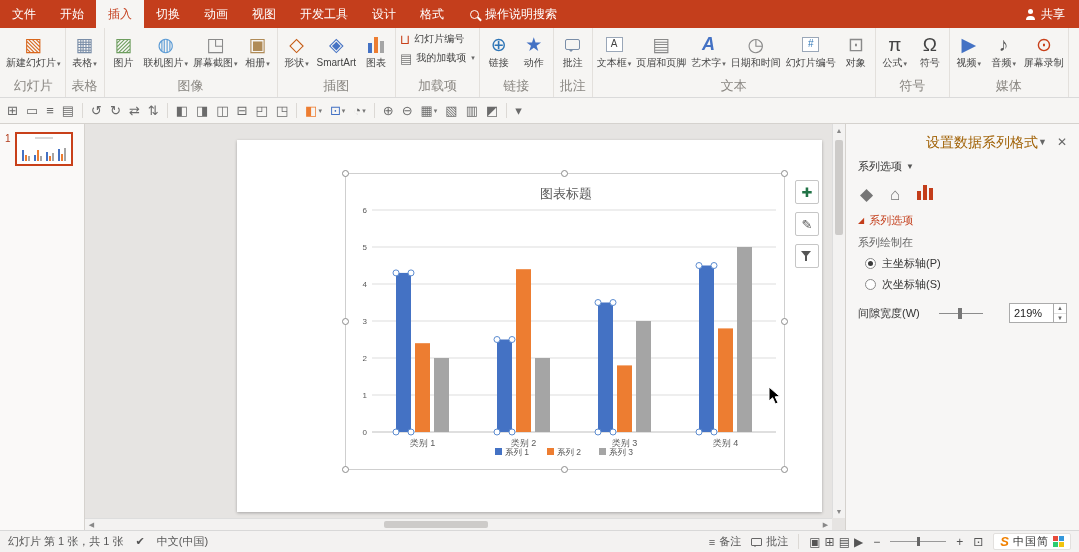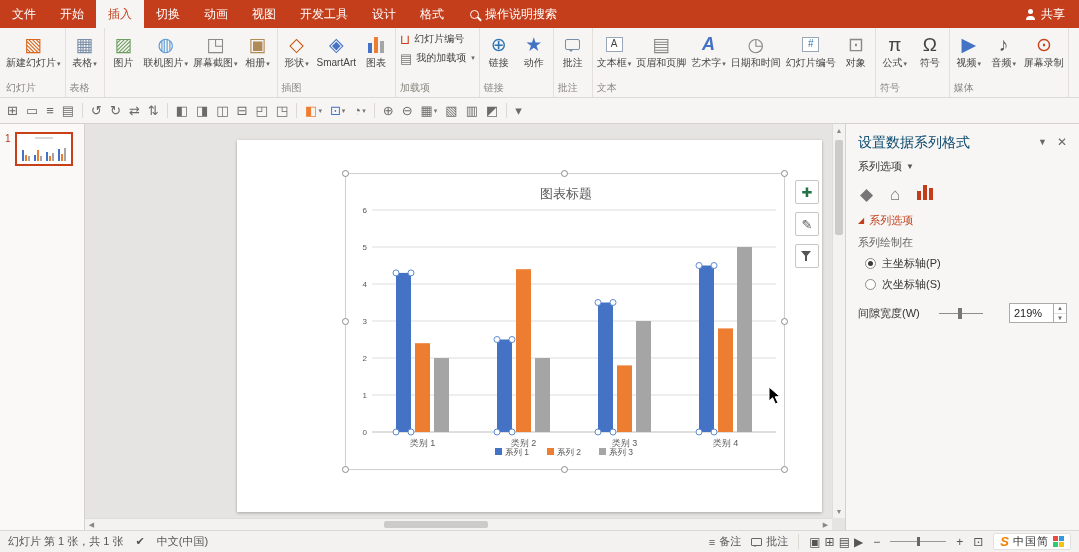--- a/index.html
+++ b/index.html
@@ -17,21 +17,21 @@
   .lens::after{content:'';position:absolute;width:5px;height:1.5px;background:#fff;transform:rotate(45deg);right:-4px;bottom:-2px;}
   .share{margin-left:auto;display:flex;align-items:center;gap:6px;padding:0 14px;white-space:nowrap;}
   .person{display:inline-block;position:relative;width:10px;height:11px;}
   .person::before{content:'';position:absolute;left:3px;top:0;width:5px;height:5px;border-radius:50%;background:#fff;}
   .person::after{content:'';position:absolute;left:1px;bottom:0;width:9px;height:4px;border-radius:4px 4px 0 0;background:#fff;}
 
   
   .ribbon{height:70px;background:#F6F5F3;border-bottom:1px solid #DADADA;display:flex;align-items:stretch;padding:0 2px;overflow:hidden;flex:none;}
   .rgroup{display:flex;flex-direction:column;border-right:1px solid #E3E0DC;padding:2px 2px 0;flex:none;}
   .rgroup-body{display:flex;align-items:flex-start;gap:1px;flex:1;}
-  .glabel{margin-top:auto;font-size:10px;color:#8A8782;padding:1px 2px 2px;white-space:nowrap;}
+  .glabel{margin-top:auto;font-size:13px;color:#8A8782;text-align:center;padding:1px 2px 2px;white-space:nowrap;}
   .bigbtn{display:flex;flex-direction:column;align-items:center;min-width:34px;padding:1px 2px;border-radius:2px;cursor:default;}
   .bicon{height:26px;display:flex;align-items:center;justify-content:center;font-size:19px;line-height:1;}
   .blabel{font-size:10px;color:#444;text-align:center;line-height:11px;max-width:56px;}
   .arr{font-size:7px;color:#666;margin-left:1px;}
   .stackcol{display:flex;flex-direction:column;justify-content:center;gap:5px;flex:1;padding:2px 2px;}
   .rowbtn{display:flex;align-items:center;gap:4px;font-size:10px;color:#444;white-space:nowrap;cursor:default;}
   .ric{line-height:1;display:inline-flex;align-items:flex-end;}
   .rowbtn .ric{font-size:13px;}
   .bars{display:inline-flex;align-items:flex-end;gap:2px;height:18px;}
   .bars b{width:4px;display:block;}
@@ -76,21 +76,21 @@
   .vs-thumb{position:absolute;left:2px;right:2px;top:16px;height:95px;background:#CDCBC9;border-radius:2px;}
   .hscroll{position:absolute;left:0;right:13px;bottom:0;height:12px;background:#F3F2F1;border-top:1px solid #DDD;}
   .hs-arrow{position:absolute;top:0;bottom:0;width:13px;display:flex;align-items:center;justify-content:center;font-size:7px;color:#888;}
   .hs-left{left:0;} .hs-right{right:0;}
   .hs-thumb{position:absolute;top:2px;bottom:2px;left:40%;width:14%;background:#CDCBC9;border-radius:2px;}
   .cursor{position:absolute;left:683px;top:262px;pointer-events:none;}
 
   
   .taskpane{width:234px;flex:none;border-left:1px solid #D5D2CE;background:#F7F6F5;padding:10px 12px;font-size:11px;color:#333;}
   .tp-head{display:flex;align-items:flex-start;}
-  .tp-title{font-size:14px;color:#0c4a6e;flex:1;line-height:16px;}
+  .tp-title{font-size:14px;color:#a16207;flex:1;line-height:16px;text-align:right;}
   .tp-dd{color:#666;font-size:9px;margin:3px 10px 0 0;}
   .tp-close{color:#666;font-size:12px;margin-top:1px;}
   .tp-sub{margin-top:9px;color:#333;display:flex;align-items:center;gap:4px;}
   .tp-sub .dd{font-size:8px;color:#555;}
   .tp-tabs{display:flex;gap:17px;margin:11px 2px 4px;align-items:flex-end;}
   .tp-tab{font-size:17px;color:#767676;line-height:1;cursor:default;}
   .tp-tab .bars{height:15px;}
   .tp-tab .bars b{width:4px;}
   .tp-section{color:#C33D1A;margin:10px 0 7px;display:flex;align-items:center;gap:5px;}
   .tp-section .tri{font-size:8px;}
@@ -194,20 +194,21 @@
             </div>
             <div class="blabel">屏幕截图<span class="arr">▾</span></div>
           </div>
           <div class="bigbtn">
             <div class="bicon">
               <span class="ric" style="color: rgb(176, 139, 87);">▣</span>
             </div>
             <div class="blabel">相册<span class="arr">▾</span></div>
           </div>
         </div>
+        <div class="glabel">图像</div>
       </div>
       <div class="rgroup">
         <div class="rgroup-body">
           <div class="bigbtn">
             <div class="bicon">
               <span class="ric" style="color: rgb(197, 90, 17);">◇</span>
             </div>
             <div class="blabel">形状<span class="arr">▾</span></div>
           </div>
           <div class="bigbtn">

